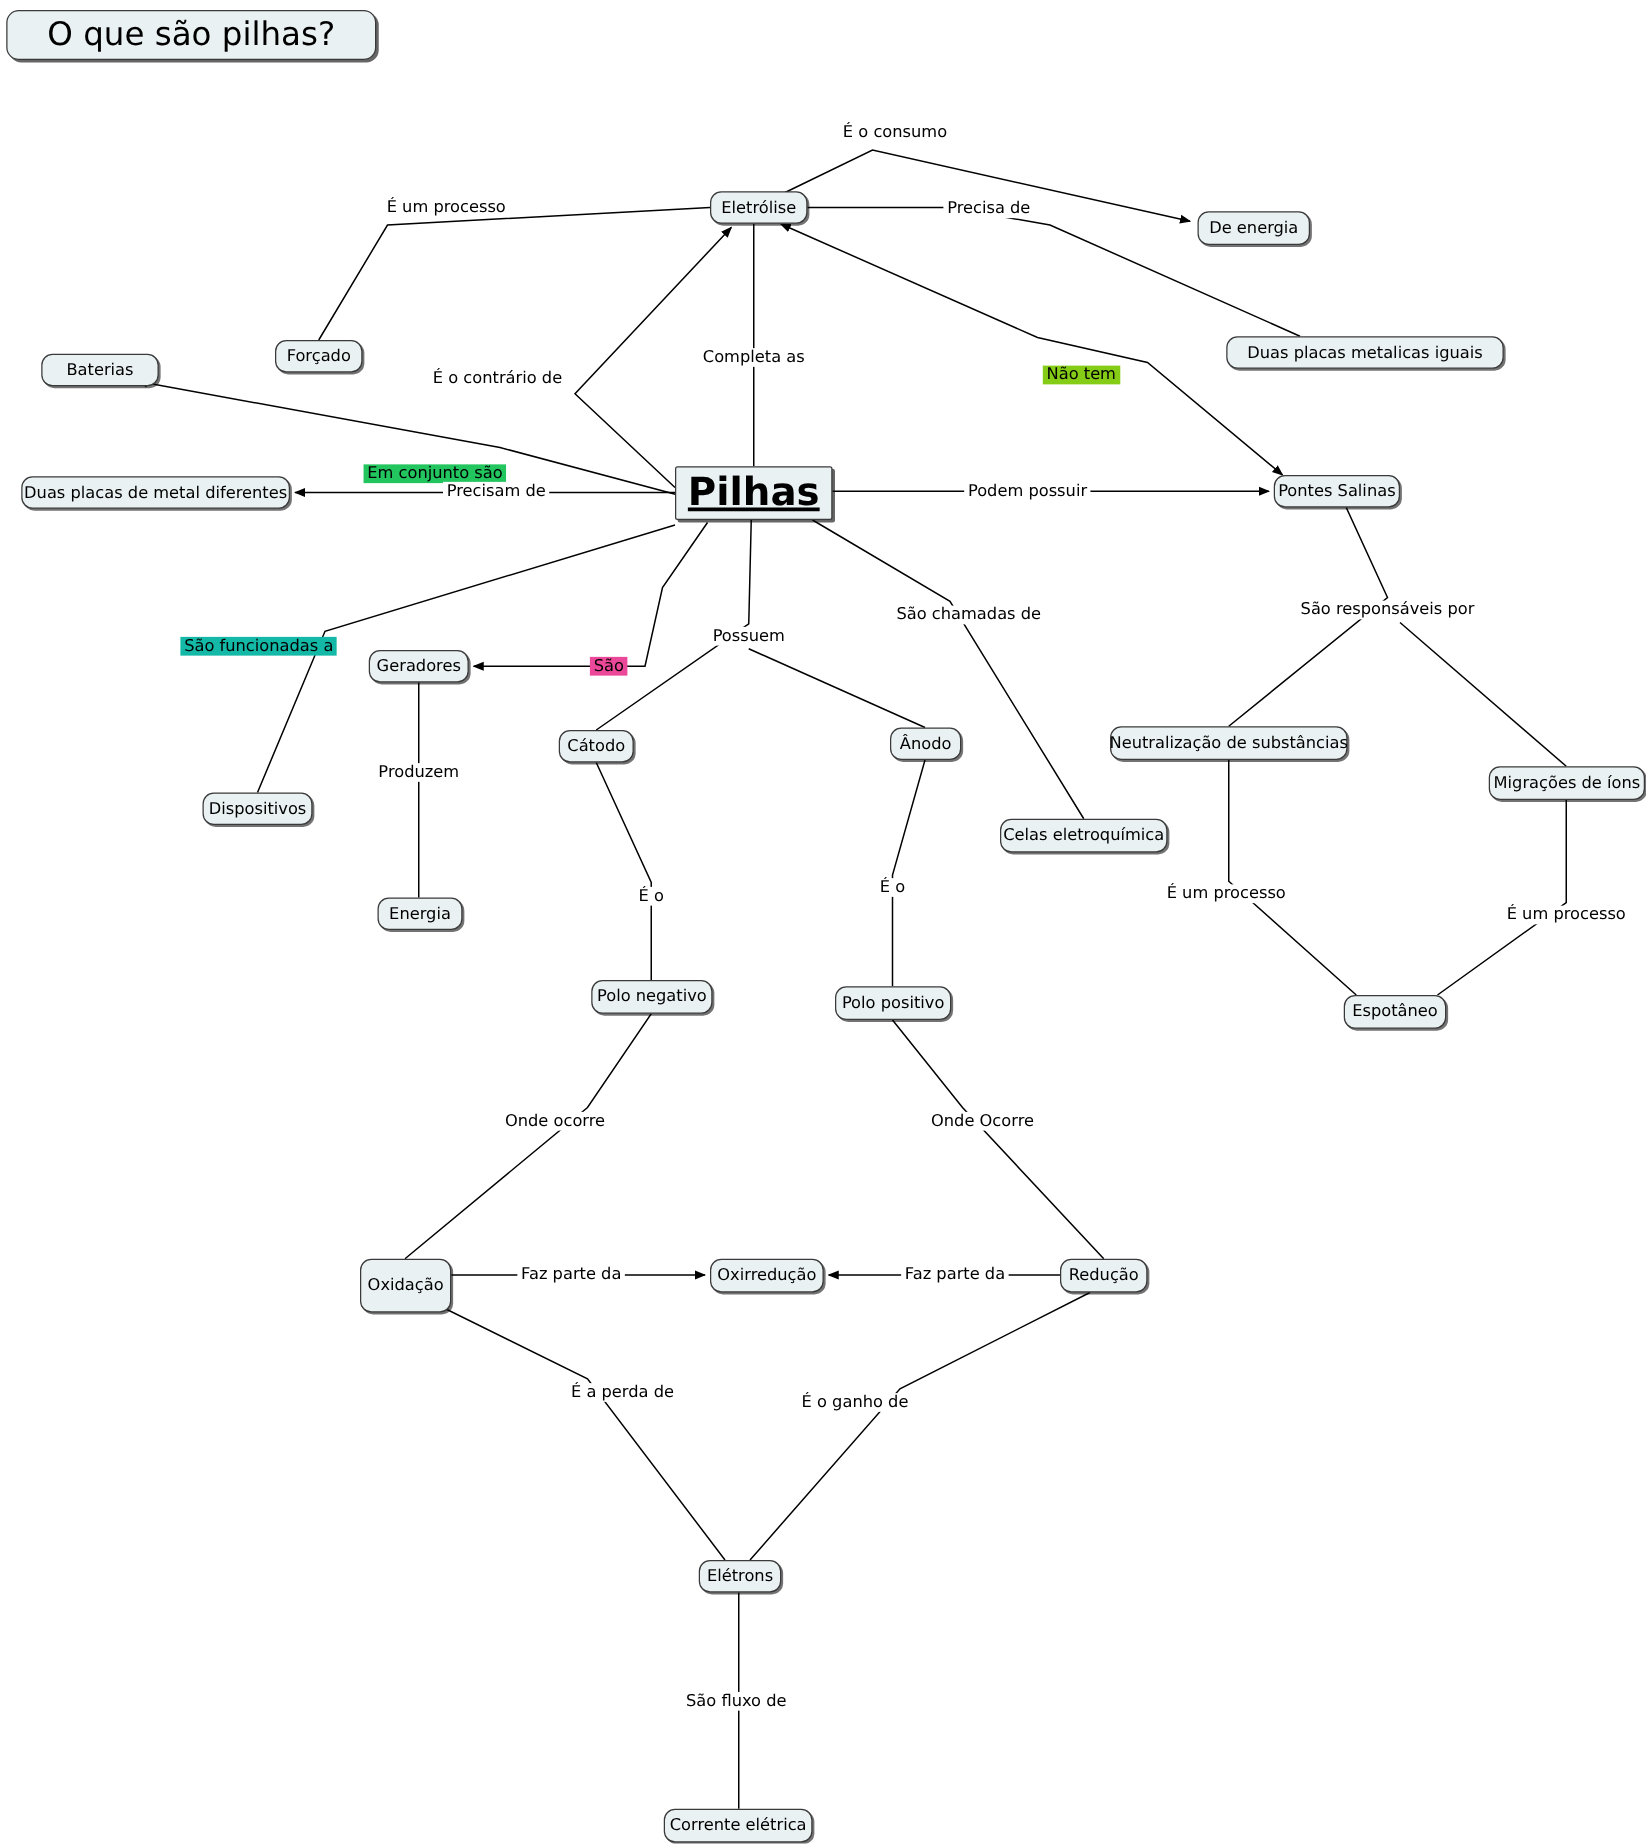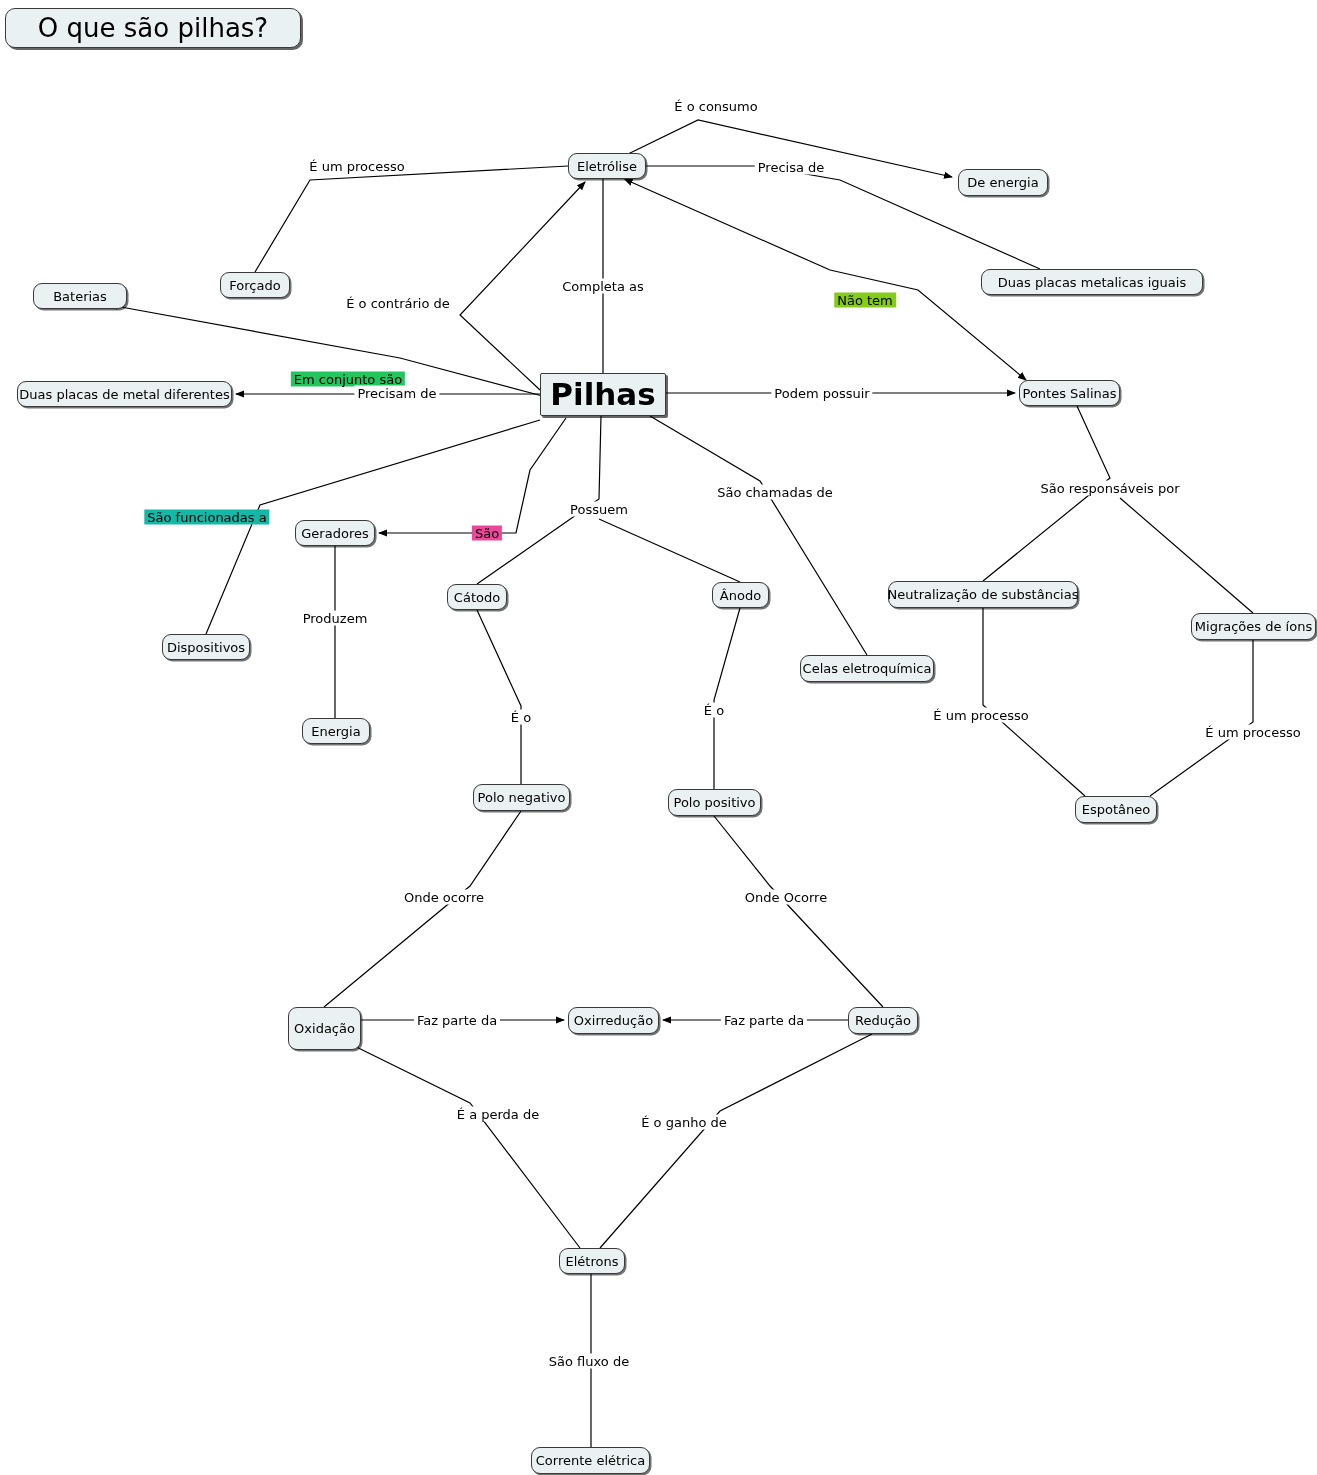--- a/index.html
+++ b/index.html
@@ -46,20 +46,21 @@
     box-shadow: 2px 2px 0 rgba(0,0,0,0.6);
     padding: 0 10px;
   }
   .node.center-node {
     font-size: 31px;
     font-weight: bold;
     border-radius: 2px;
     border-width: 1px;
     box-shadow: 2px 2px 0 rgba(0,0,0,0.6);
     padding: 0 12px;
+    text-decoration: underline;
   }
   .edge-label {
     position: absolute;
     font-size: 13px;
     color: #000000;
     white-space: nowrap;
     background: transparent;
     line-height: 1;
     transform: translate(-50%, -50%);
   }

